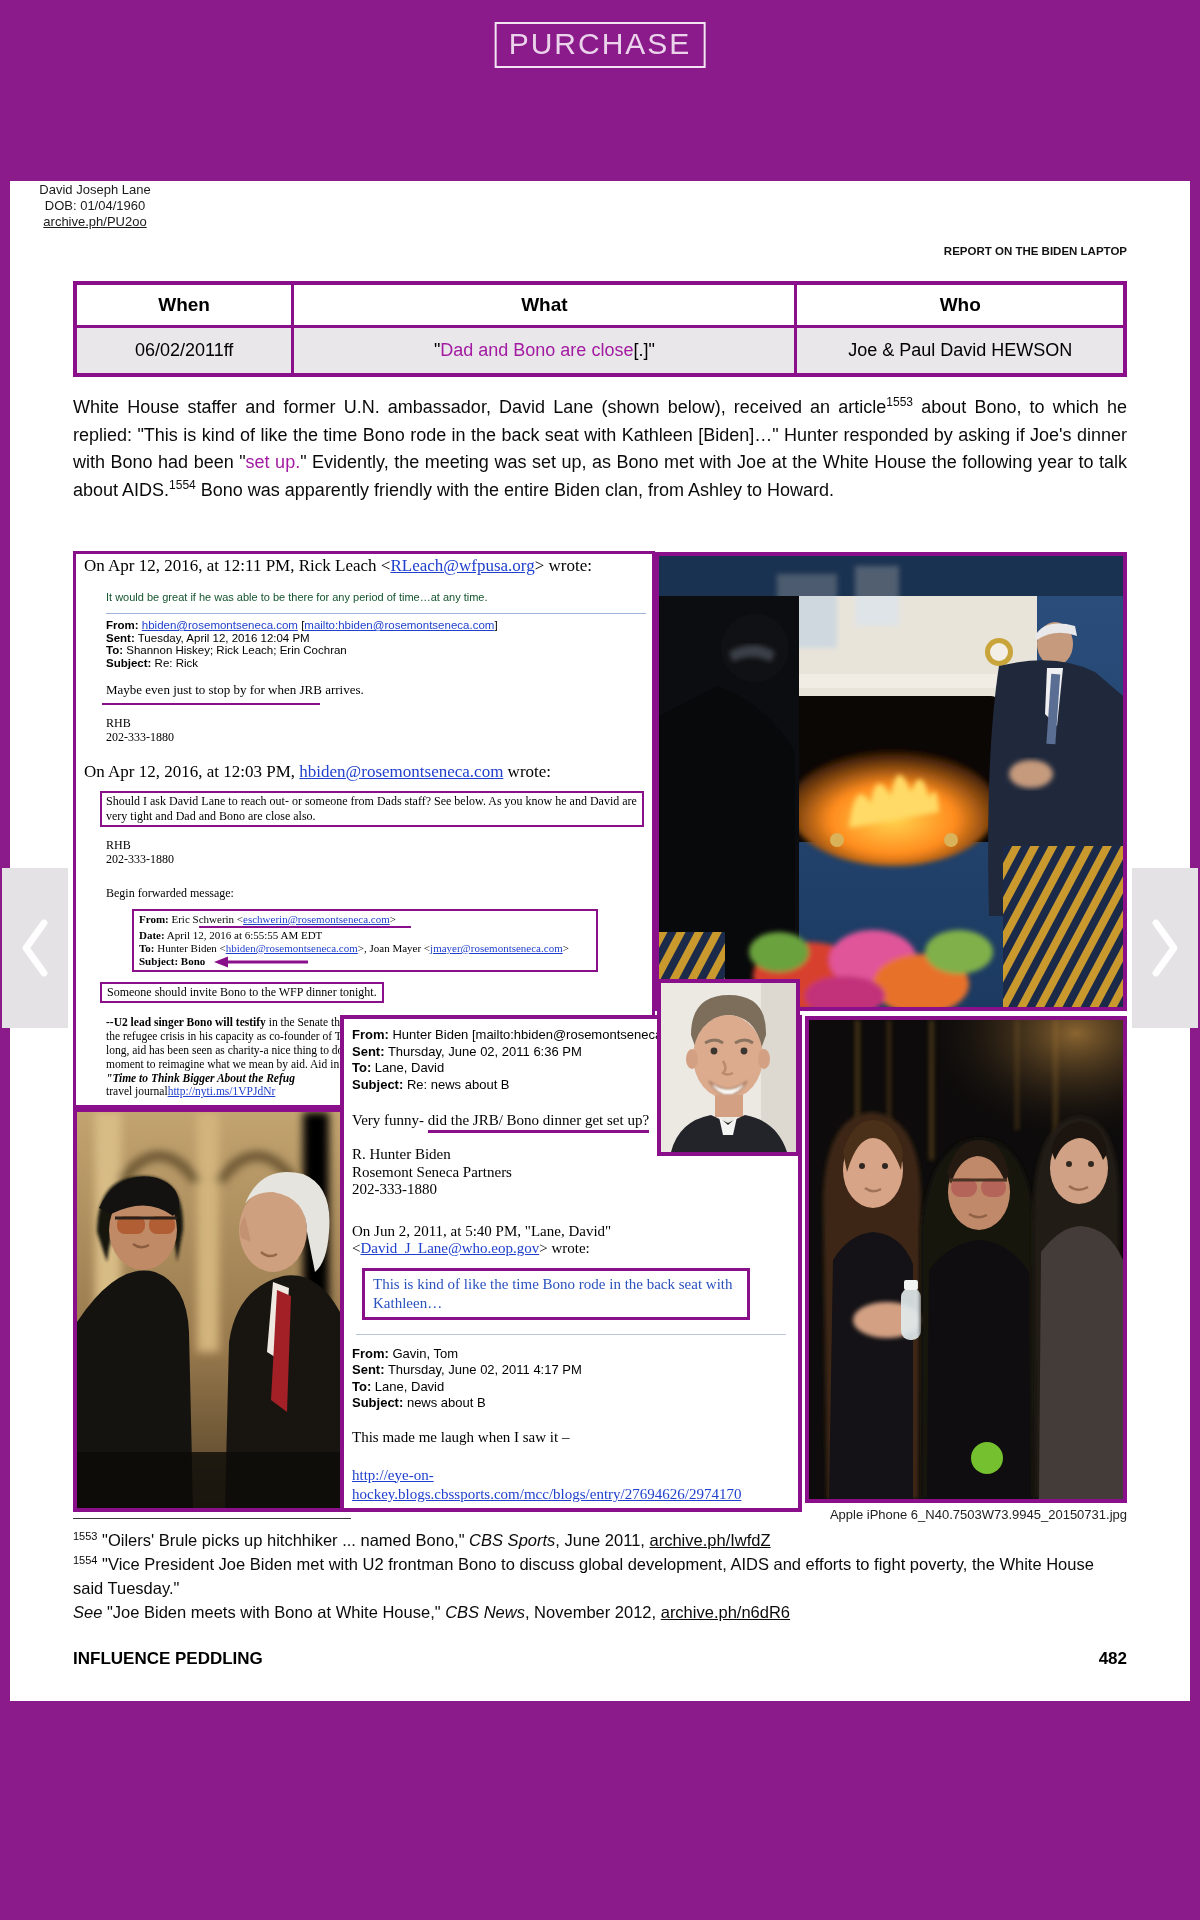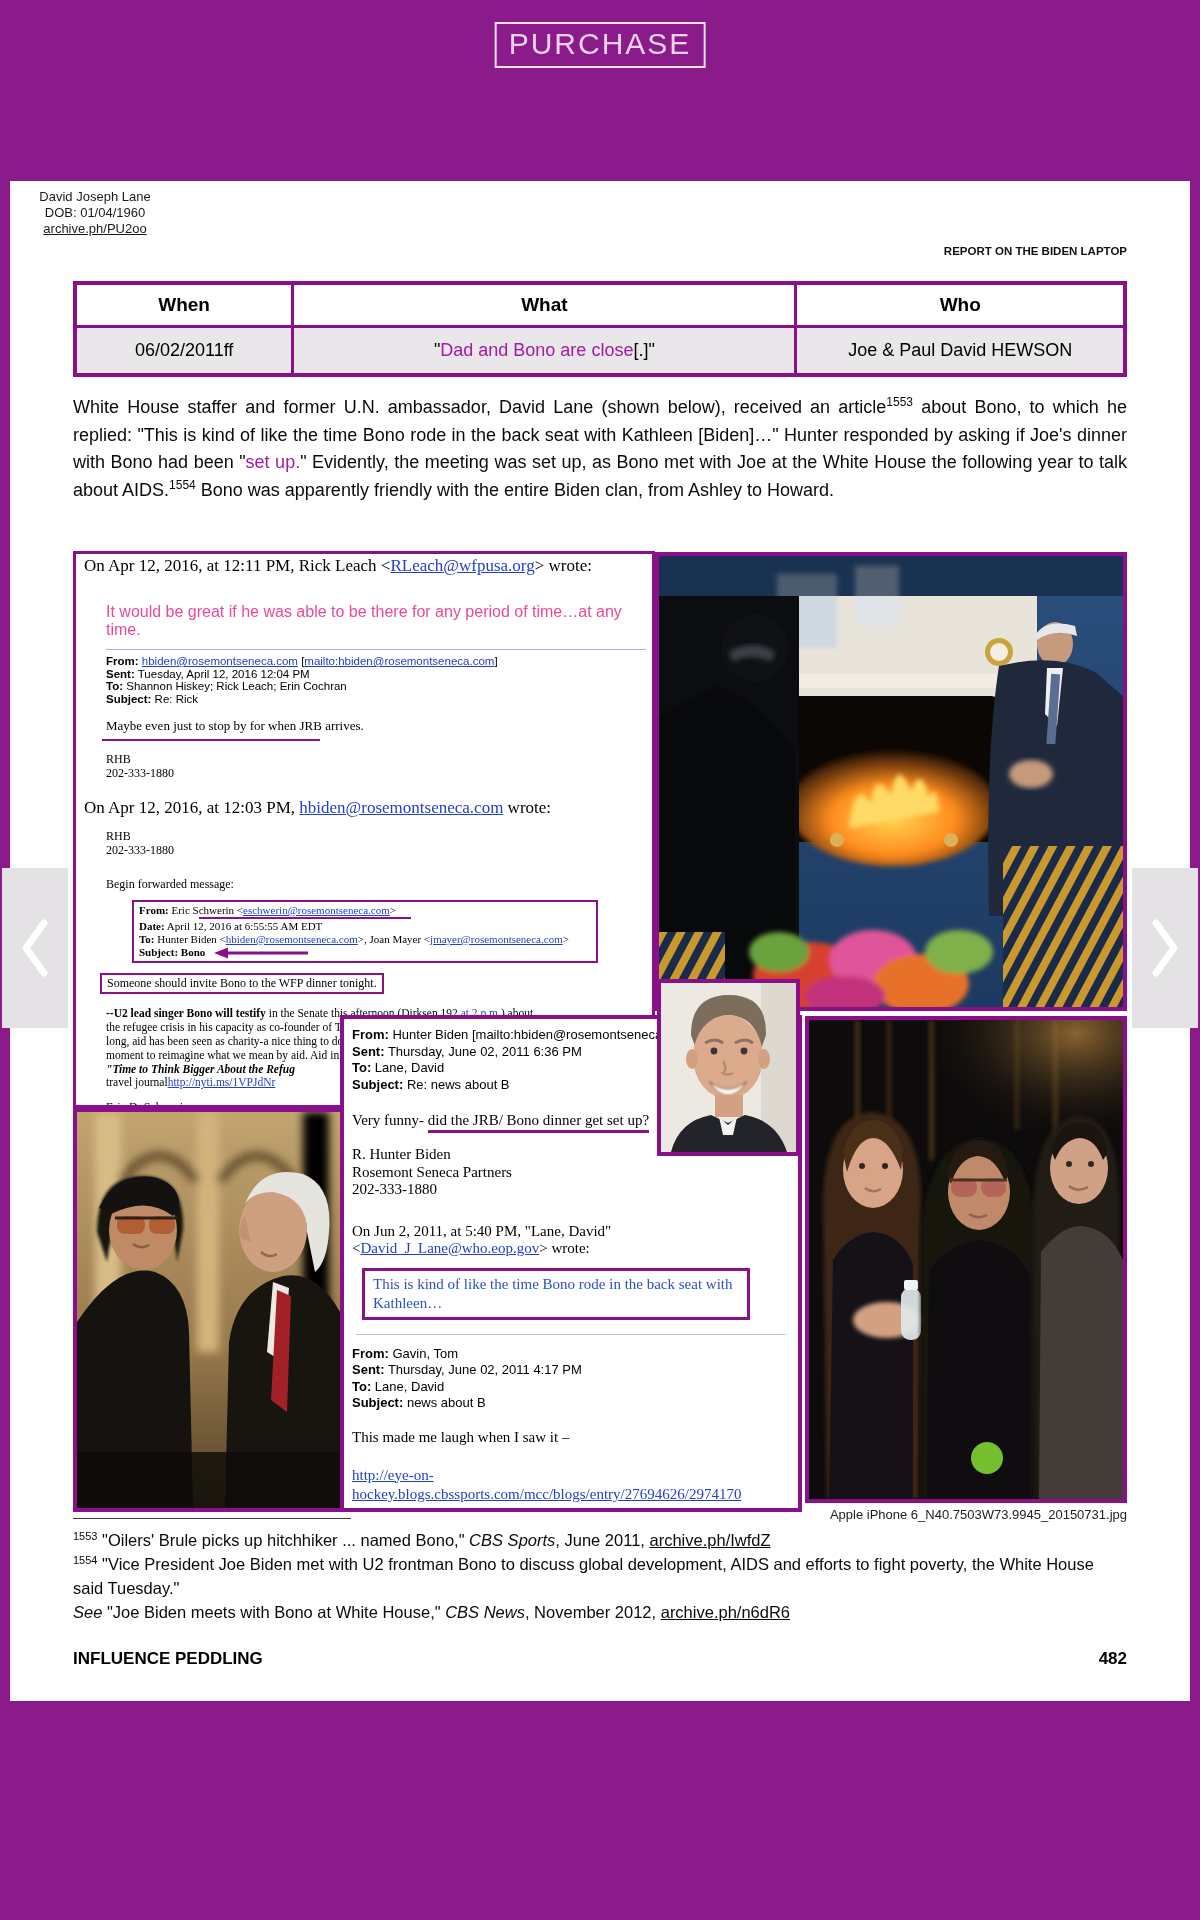--- a/index.html
+++ b/index.html
@@ -32,21 +32,21 @@
   
   .shot{position:absolute;background:#fff;border:3px solid #8A0F8A;overflow:hidden;}
   .photo{position:absolute;border:4px solid #8A0F8A;background:#000;overflow:hidden;}
 
   
   #email-left{left:63px;top:370px;width:576px;height:551px;font-family:"Liberation Serif",serif;color:#000;}
   #email-left .inner{padding:2px 6px 0 6px;}
   .serif{font-family:"Liberation Serif",serif;}
   .blink{color:#1F3FCC;text-decoration:underline;}
   .el-on{font-size:17px;margin-left:2px;}
-  .el-quote{font-size:16px;color:#ec4899;margin:27px 0 0 24px;font-family:"Liberation Sans",sans-serif;}
+  .el-quote{font-size:11px;color:#14532d;margin:15px 0 0 24px;font-family:"Liberation Sans",sans-serif;}
   .el-div{border-top:1px solid #9FB6D8;margin:10px 0 0 24px;}
   .el-h1{font-size:11.5px;line-height:12.5px;margin:5px 0 0 24px;font-family:"Liberation Sans",sans-serif;}
   .el-jrb{font-size:13px;margin:13px 0 0 24px;}
   .ul-purple{border-top:2.5px solid #8A0F8A;}
   .el-jrb-line{width:218px;margin:5px 0 0 20px;}
   .el-sig{font-size:12px;line-height:14px;margin:11px 0 0 24px;}
   .el-boxed1{border:2px solid #8A0F8A;font-size:12px;line-height:15px;margin:9px 2px 0 18px;padding:1px 4px;}
   .el-fwd{font-size:12px;margin:20px 0 0 24px;}
   .el-h2{border:2px solid #8A0F8A;font-size:11px;line-height:13px;margin:8px 0 0 50px;padding:2px 5px;width:452px;}
   .el-datemark{border-top:2px solid #8A0F8A;width:212px;margin:0 0 1px 60px;}
@@ -66,21 +66,21 @@
   .em-on{font-size:15px;line-height:17px;margin:24px 8px 0 8px;font-family:"Liberation Serif",serif;}
   .em-bluebox{border:3px solid #8A0F8A;color:#2A52BE;font-size:15px;line-height:19px;
     width:366px;margin:11px 0 8px 18px;padding:4px 8px;font-family:"Liberation Serif",serif;}
   .em-div{border-top:1px solid #B9C5D8;margin:14px 12px 0 12px;}
   .em-laugh{font-size:15px;margin:17px 0 0 8px;font-family:"Liberation Serif",serif;}
   .em-url{font-size:15px;line-height:19.5px;margin:20px 0 0 8px;font-family:"Liberation Serif",serif;}
 
   
   #lane-photo{left:647px;top:798px;width:135px;height:169px;z-index:5;}
   #lane-caption{left:636px;top:975px;width:170px;height:62px;background:#fff;z-index:5;
-    text-align:center;font-size:13px;line-height:16px;color:#1a1a1a;padding-top:8px;}
+    text-align:center;font-size:13px;line-height:16px;color:#1a1a1a;padding-top:1px;}
   #lane-caption .lk{text-decoration:underline;color:#1a1a1a;}
 
   
   #photo-fireplace{left:645px;top:371px;width:464px;height:451px;z-index:1;}
   #photo-hallway{left:63px;top:927px;width:263px;height:396px;z-index:3;}
   #photo-club{left:795px;top:835px;width:314px;height:479px;z-index:3;}
 
   #photo-caption{position:absolute;top:1326px;right:63px;font-size:13px;color:#222;z-index:6;}
 
   #fn-divider{position:absolute;left:63px;top:1337px;width:278px;border-top:1.5px solid #3a3a3a;}
@@ -199,20 +199,21 @@
           <div><b>To:</b><span> Shannon Hiskey; Rick Leach; Erin Cochran</span></div>
           <div><b>Subject:</b><span> Re: Rick</span></div>
         </div>
         <div class="el-jrb">Maybe even just to stop by for when JRB arrives.</div>
         <div class="ul-purple el-jrb-line"></div>
         <div class="el-sig">
             <div>RHB</div>
             <div>202-333-1880</div>
           </div>
         <div class="el-on serif" style="margin-top:18px"><span>On Apr 12, 2016, at 12:03 PM, </span><span class="blink">hbiden@rosemontseneca.com</span><span> wrote:</span></div>
+        <div class="el-boxed1 serif">Should I ask David Lane to reach out- or someone from Dads staff? See below. As you know he and David are very tight and Dad and Bono are close also.</div>
         <div class="el-sig">
             <div>RHB</div>
             <div>202-333-1880</div>
           </div>
         <div class="el-fwd serif">Begin forwarded message:</div>
         <div class="el-h2 serif">
           <div><b>From:</b><span> Eric Schwerin &lt;</span><span class="blink">eschwerin@rosemontseneca.com</span><span>&gt;</span></div>
           <div class="el-datemark"></div>
           <div><b>Date:</b><span> April 12, 2016 at 6:55:55 AM EDT</span></div>
           <div><b>To:</b><span> Hunter Biden &lt;</span><span class="blink">hbiden@rosemontseneca.com</span><span>&gt;, Joan Mayer &lt;</span><span class="blink">jmayer@rosemontseneca.com</span><span>&gt;</span></div>

